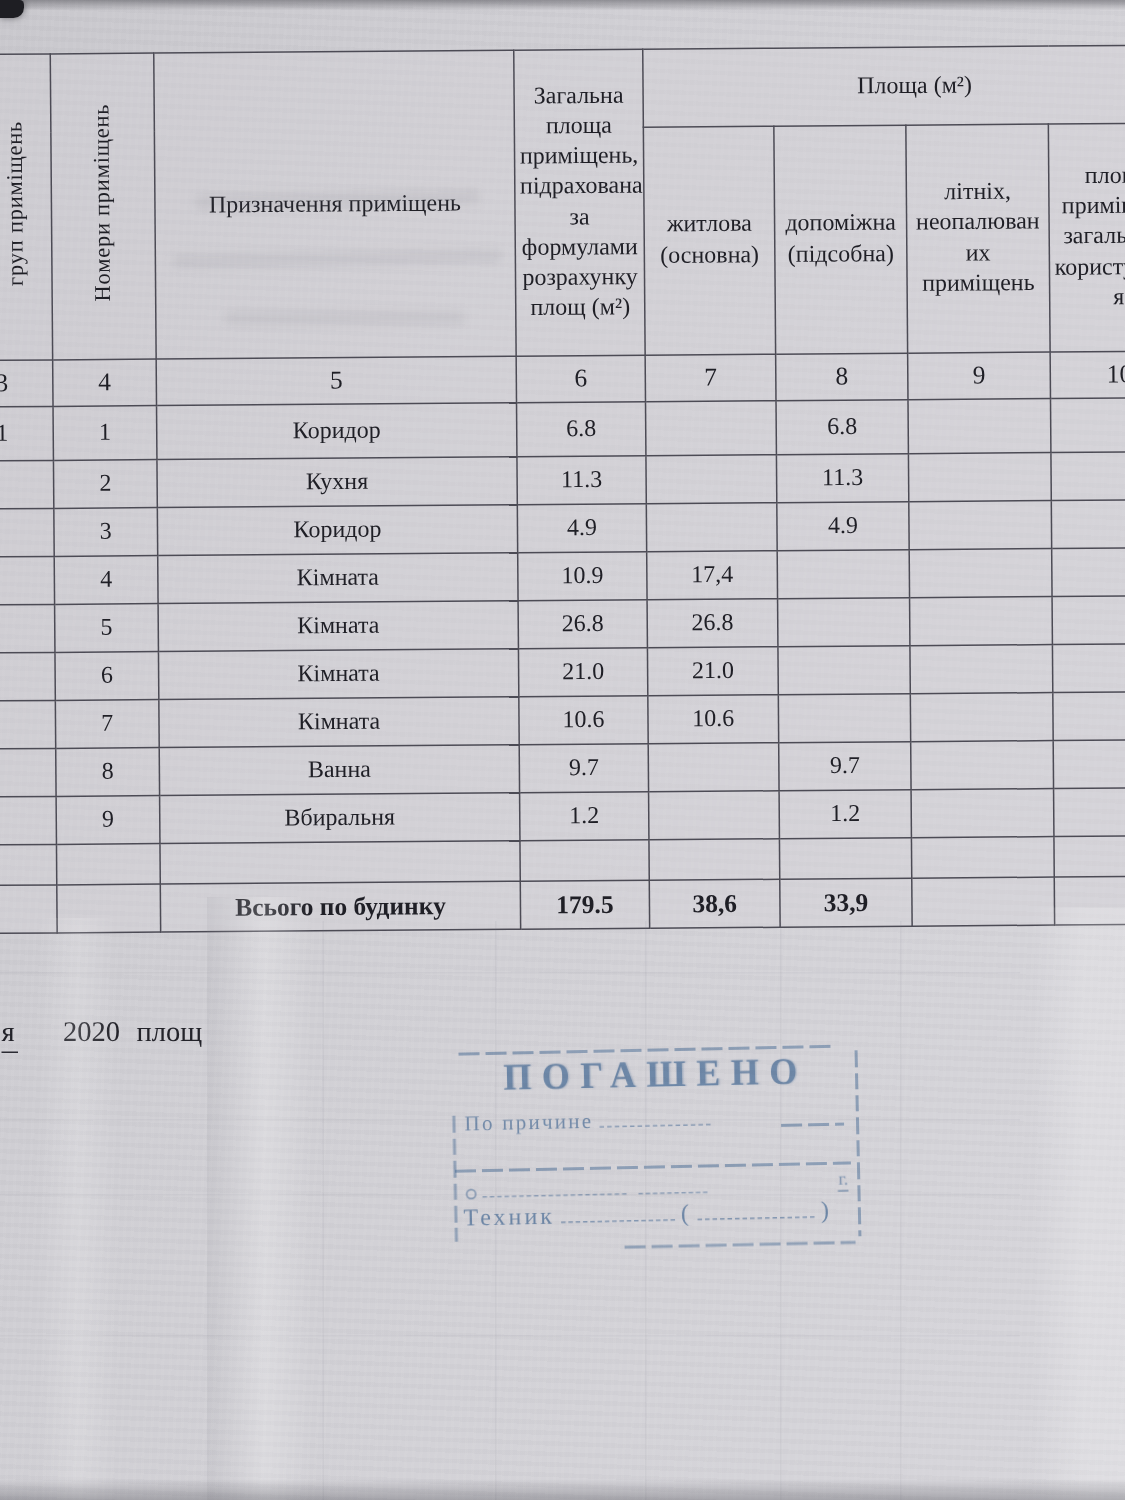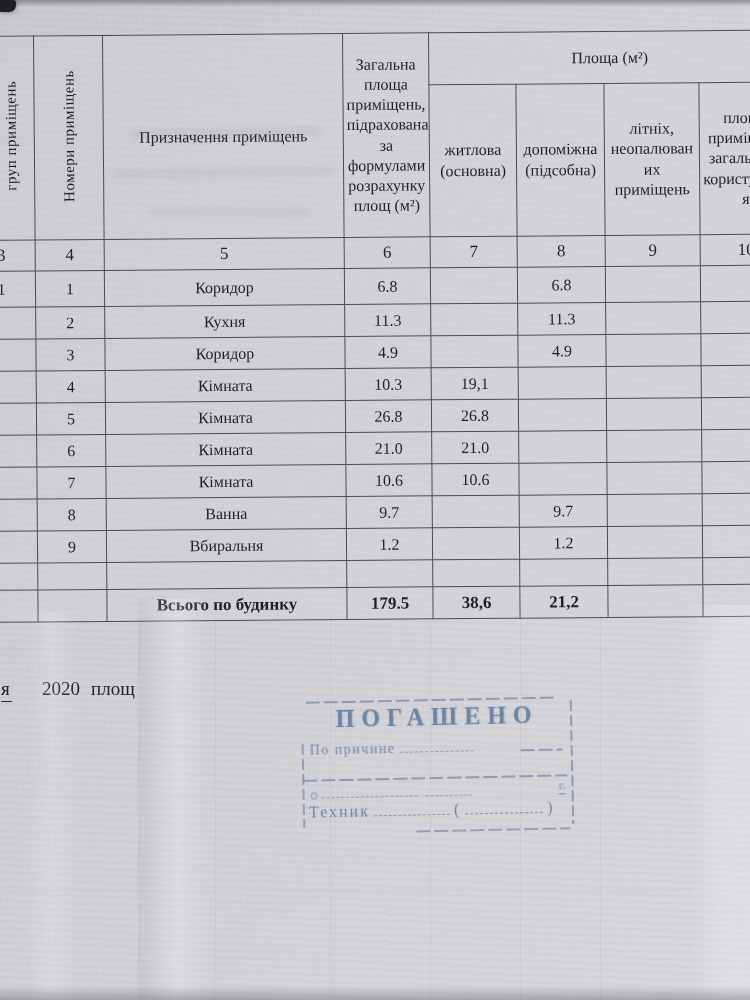--- a/index.html
+++ b/index.html
@@ -148,22 +148,22 @@
         <td>4.9</td>
         <td></td>
         <td>4.9</td>
         <td></td>
         <td></td>
       </tr>
       <tr class="datarow">
         <td class="col-group"></td>
         <td class="col-num">4</td>
         <td>Кімната</td>
-        <td>10.3</td>
-        <td>19,1</td>
+        <td>10.9</td>
+        <td>17,4</td>
         <td></td>
         <td></td>
         <td></td>
       </tr>
       <tr class="datarow">
         <td class="col-group"></td>
         <td class="col-num">5</td>
         <td>Кімната</td>
         <td>26.8</td>
         <td>26.8</td>
@@ -221,21 +221,21 @@
             <td></td>
         <td></td>
             <td></td>
       </tr>
       <tr class="totalrow">
         <td></td>
         <td></td>
         <td>Всього по будинку</td>
         <td>179.5</td>
         <td>38,6</td>
-        <td>21,2</td>
+        <td>33,9</td>
         <td></td>
         <td></td>
       </tr>
     </tbody>
       </table>
   </div>
 
   <div class="smudge" style="left:130px;top:128px;width:190px;height:10px;transform:rotate(-1deg);"></div>
   <div class="smudge" style="left:115px;top:168px;width:220px;height:9px;transform:rotate(-1deg);"></div>
   <div class="smudge" style="left:150px;top:208px;width:160px;height:8px;"></div>

